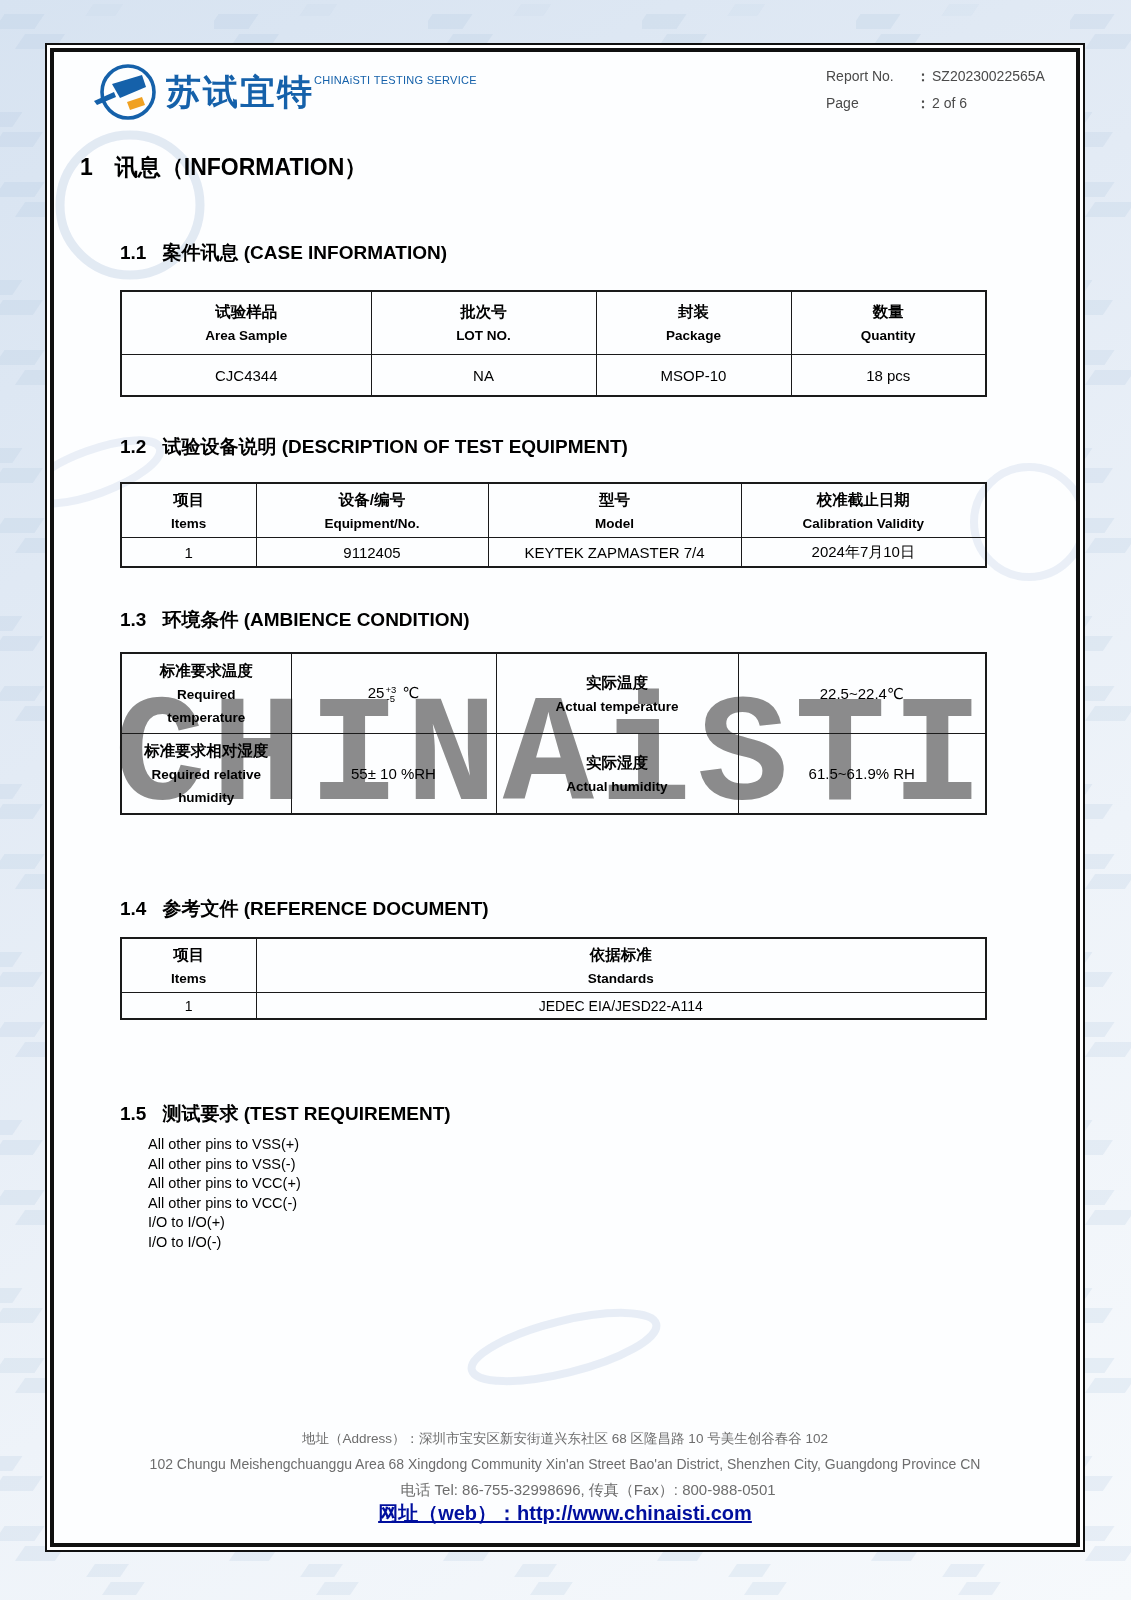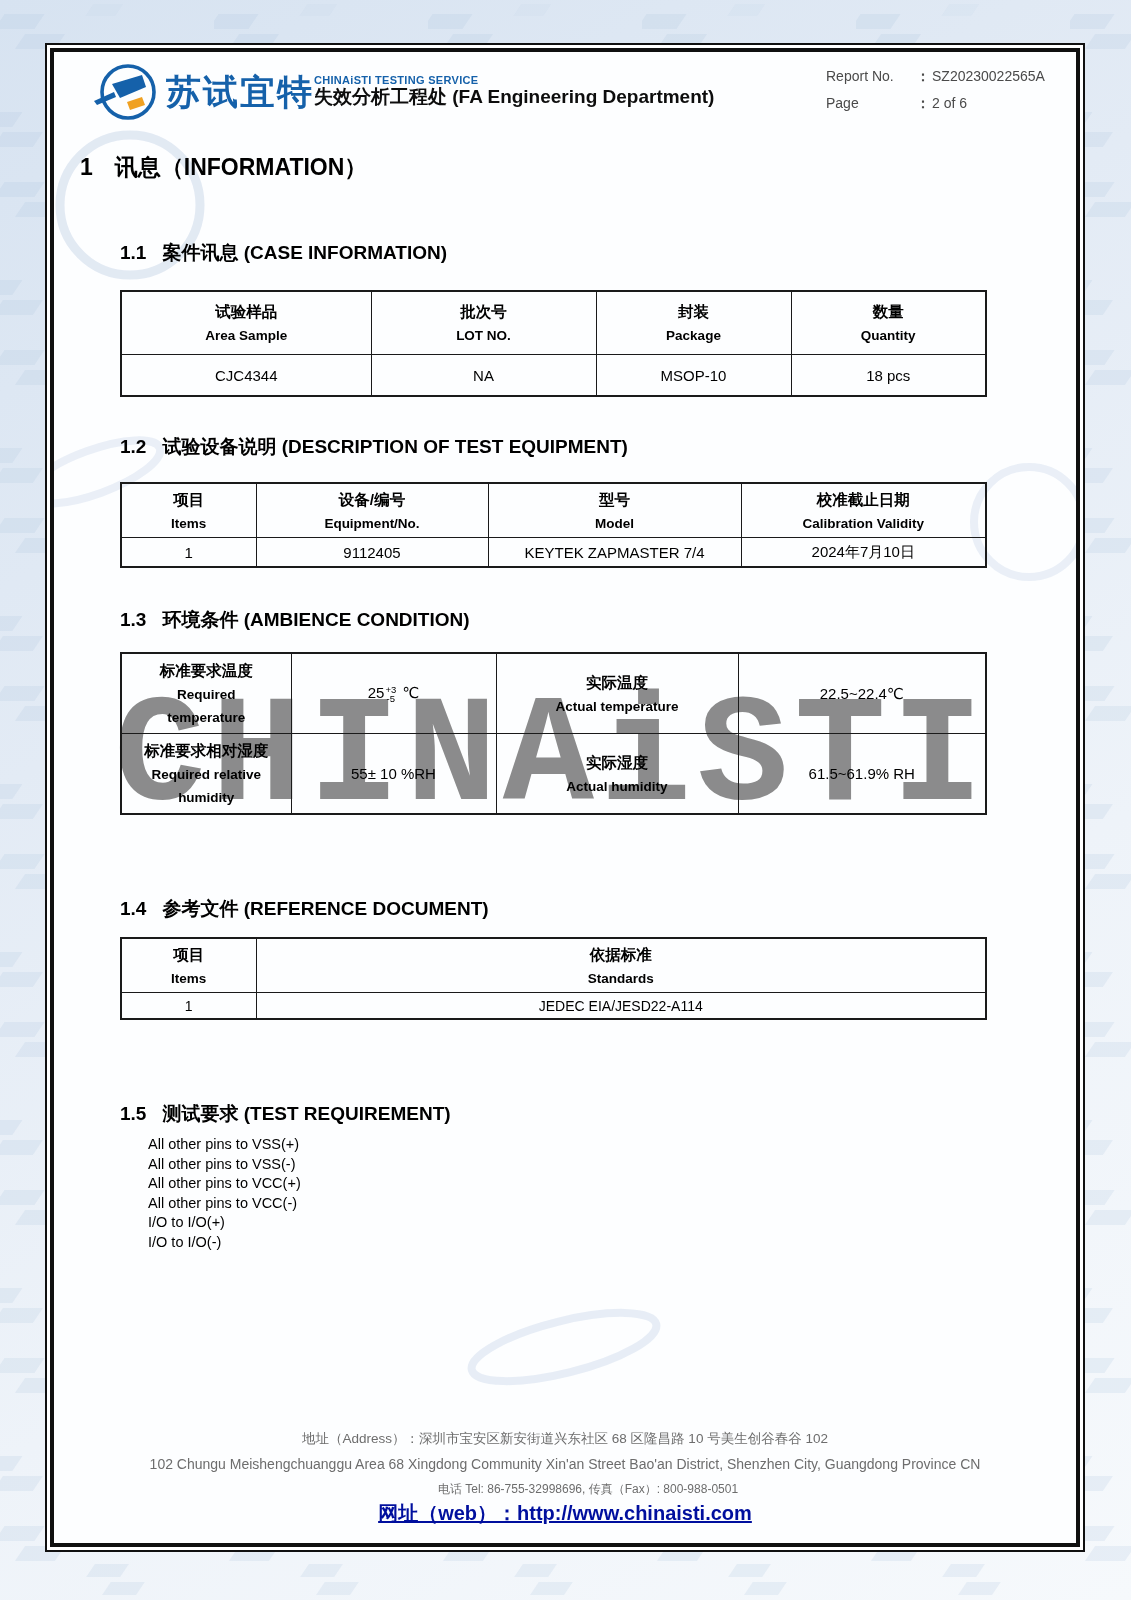--- a/index.html
+++ b/index.html
@@ -16,21 +16,21 @@
   .watermark-text{position:absolute;left:60px;top:620px;z-index:1;font-size:152px;
                   font-weight:bold;letter-spacing:6px;color:#404040;opacity:.6;
                   font-family:Liberation Mono, monospace;pointer-events:none;}
   .content{position:absolute;inset:0;z-index:2;}
 
   
   .logo-block{position:absolute;left:40px;top:8px;display:flex;align-items:center;}
   .logo-mark{width:66px;height:64px;}
   .brand-stack{margin-left:6px;display:flex;flex-direction:row;}
   .brand-cn{font-size:35px;font-weight:bold;color:#1561aa;letter-spacing:2px;line-height:40px;}
-  .brand-en{font-size:11px;font-weight:bold;color:#1561aa;letter-spacing:.3px;margin-top:2px;}
+  .brand-en{font-size:11px;font-weight:normal;color:#1561aa;letter-spacing:.3px;margin-top:2px;}
   .dept-title{position:absolute;left:260px;top:32px;font-size:19px;font-weight:bold;color:#0d0d0d;}
   .report-info{position:absolute;left:756px;top:16px;font-size:14px;color:#4a4a4a;}
   .report-info .row{display:flex;margin-bottom:9px;margin-left:16px;}
   .report-info .lbl{width:90px;}
   .report-info .col{width:16px;font-weight:bold;}
 
   
   .sec1{position:absolute;left:26px;top:100px;font-size:23px;font-weight:bold;color:#000;}
   .sec1 .num{margin-right:22px;}
   .subhead{position:absolute;font-size:19px;font-weight:bold;color:#000;}
@@ -48,21 +48,21 @@
   .supsub{display:inline-flex;flex-direction:column;vertical-align:middle;
           font-size:9.5px;line-height:9px;margin:0 2px 0 1px;}
 
   
   .req-list{position:absolute;left:94px;top:1083px;font-size:14.5px;color:#000;line-height:19.5px;}
 
   
   .footer{position:absolute;left:0;top:1374px;width:100%;text-align:center;color:#6d6d6d;}
   .footer .f1{font-size:13.5px;line-height:26px;}
   .footer .f2{font-size:14px;line-height:25px;}
-  .footer .f3{font-size:12px;line-height:25px;padding-left:46px;}
+  .footer .f3{font-size:15px;line-height:25px;padding-left:46px;}
   .footer .f4{font-size:20px;line-height:23px;font-weight:bold;color:#000f9e;
               text-decoration:underline;display:inline-block;}
 </style>
 </head>
 <body>
 
 <div class="stage">
 
   <svg class="bg-pattern" width="1131" height="1600" xmlns="http://www.w3.org/2000/svg">
     <defs>
@@ -104,21 +104,20 @@
             <polygon points="0,41 20,32 22,37 3,45" fill="#1561aa"></polygon>
             <polygon points="18,24 48,15 52,27 26,38" fill="#1561aa"></polygon>
             <polygon points="33,42 48,37 51,45 36,50" fill="#f0a122"></polygon>
           </svg>
           <div class="brand-stack">
             <div class="brand-cn">苏试宜特</div>
             <div class="brand-en">CHINAiSTI TESTING SERVICE</div>
           </div>
         </div>
 
-        <div class="dept-title">失效分析工程处  (FA Engineering Department)</div>
 
         <div class="report-info">
           <div class="row">
             <span class="lbl">Report No.</span>
             <span class="col">：</span>
             <span>SZ20230022565A</span>
           </div>
           <div class="row">
             <span class="lbl">Page</span>
             <span class="col">：</span>

